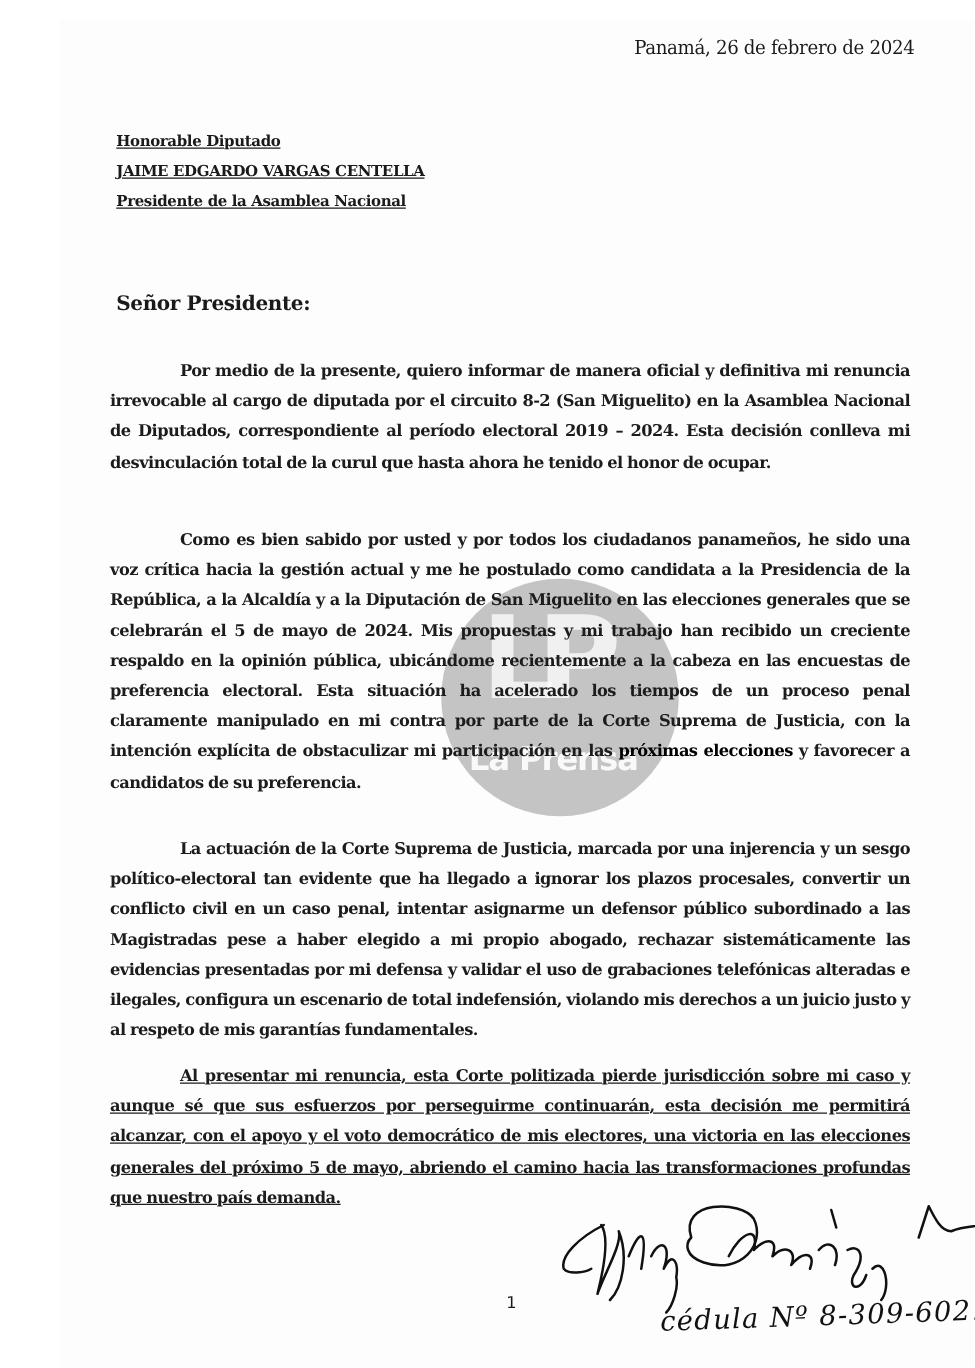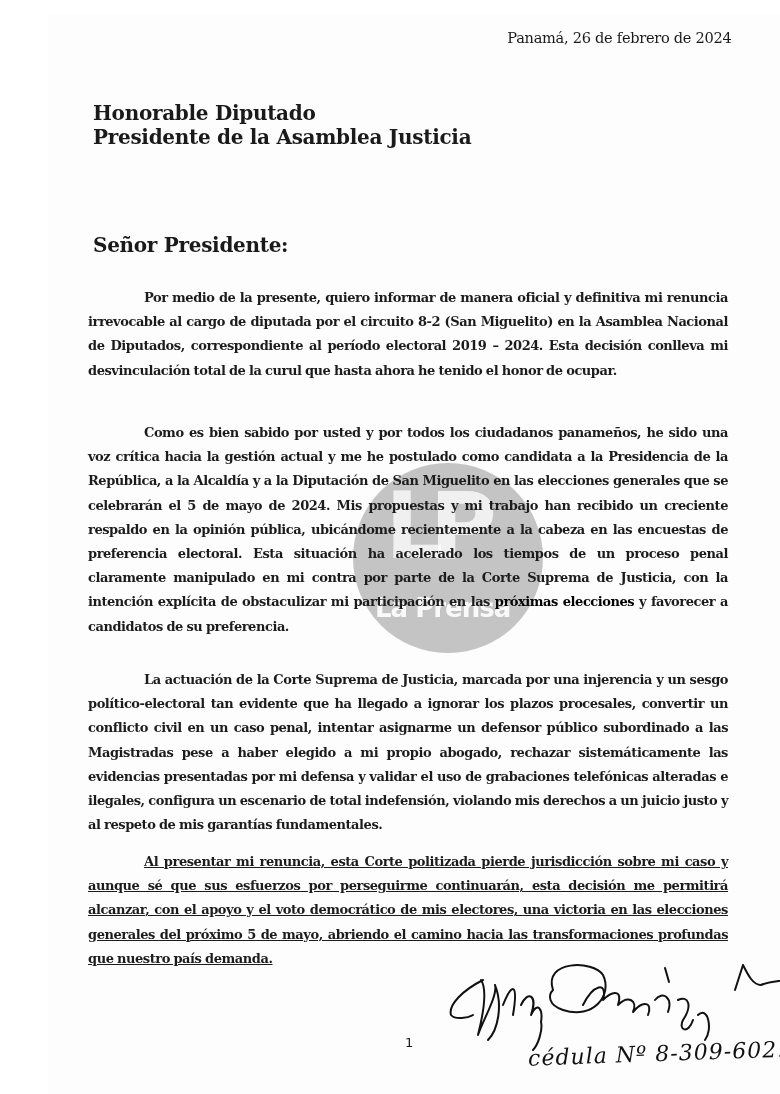--- a/index.html
+++ b/index.html
@@ -28,31 +28,32 @@
       top: 14px;
       font-size: 15.5px;
       letter-spacing: -0.3px;
       transform: scaleX(0.94);
       transform-origin: right center;
     }
     .address {
       position: absolute;
       left: 45px;
       top: 86px;
-      font-size: 20px;
+      font-size: 12px;
       font-weight: bold;
       line-height: 24px;
       letter-spacing: -0.3px;
+      text-decoration: underline;
     }
     .address div { white-space: nowrap; }
     .salutation {
       position: absolute;
       left: 45px;
       top: 218px;
-      font-size: 20px;
+      font-size: 16px;
       font-weight: bold;
       letter-spacing: -0.3px;
     }
     .para {
       position: absolute;
       left: 40px;
       width: 640px;
       font-size: 13px;
       line-height: 24.2px;
       text-align: justify;
@@ -129,21 +130,22 @@
   </style>
 </head>
 <body>
 
 <div class="page">
 
   <div class="date">Panamá, 26 de febrero de 2024</div>
 
   <div class="address">
     <div>Honorable Diputado</div>
-    <div>Presidente de la Asamblea Justicia</div>
+    <div>JAIME EDGARDO VARGAS CENTELLA</div>
+    <div>Presidente de la Asamblea Nacional</div>
   </div>
 
   <div class="salutation">Señor Presidente:</div>
 
   <div class="watermark">
     <span class="lp">LP</span>
     <span class="brand">La Prensa</span>
   </div>
 
   <p class="para p1">Por medio de la presente, quiero informar de manera oficial y definitiva mi renuncia irrevocable al cargo de diputada por el circuito 8-2 (San Miguelito) en la Asamblea Nacional de Diputados, correspondiente al período electoral 2019 – 2024. Esta decisión conlleva mi desvinculación total de la curul que hasta ahora he tenido el honor de ocupar.</p>

